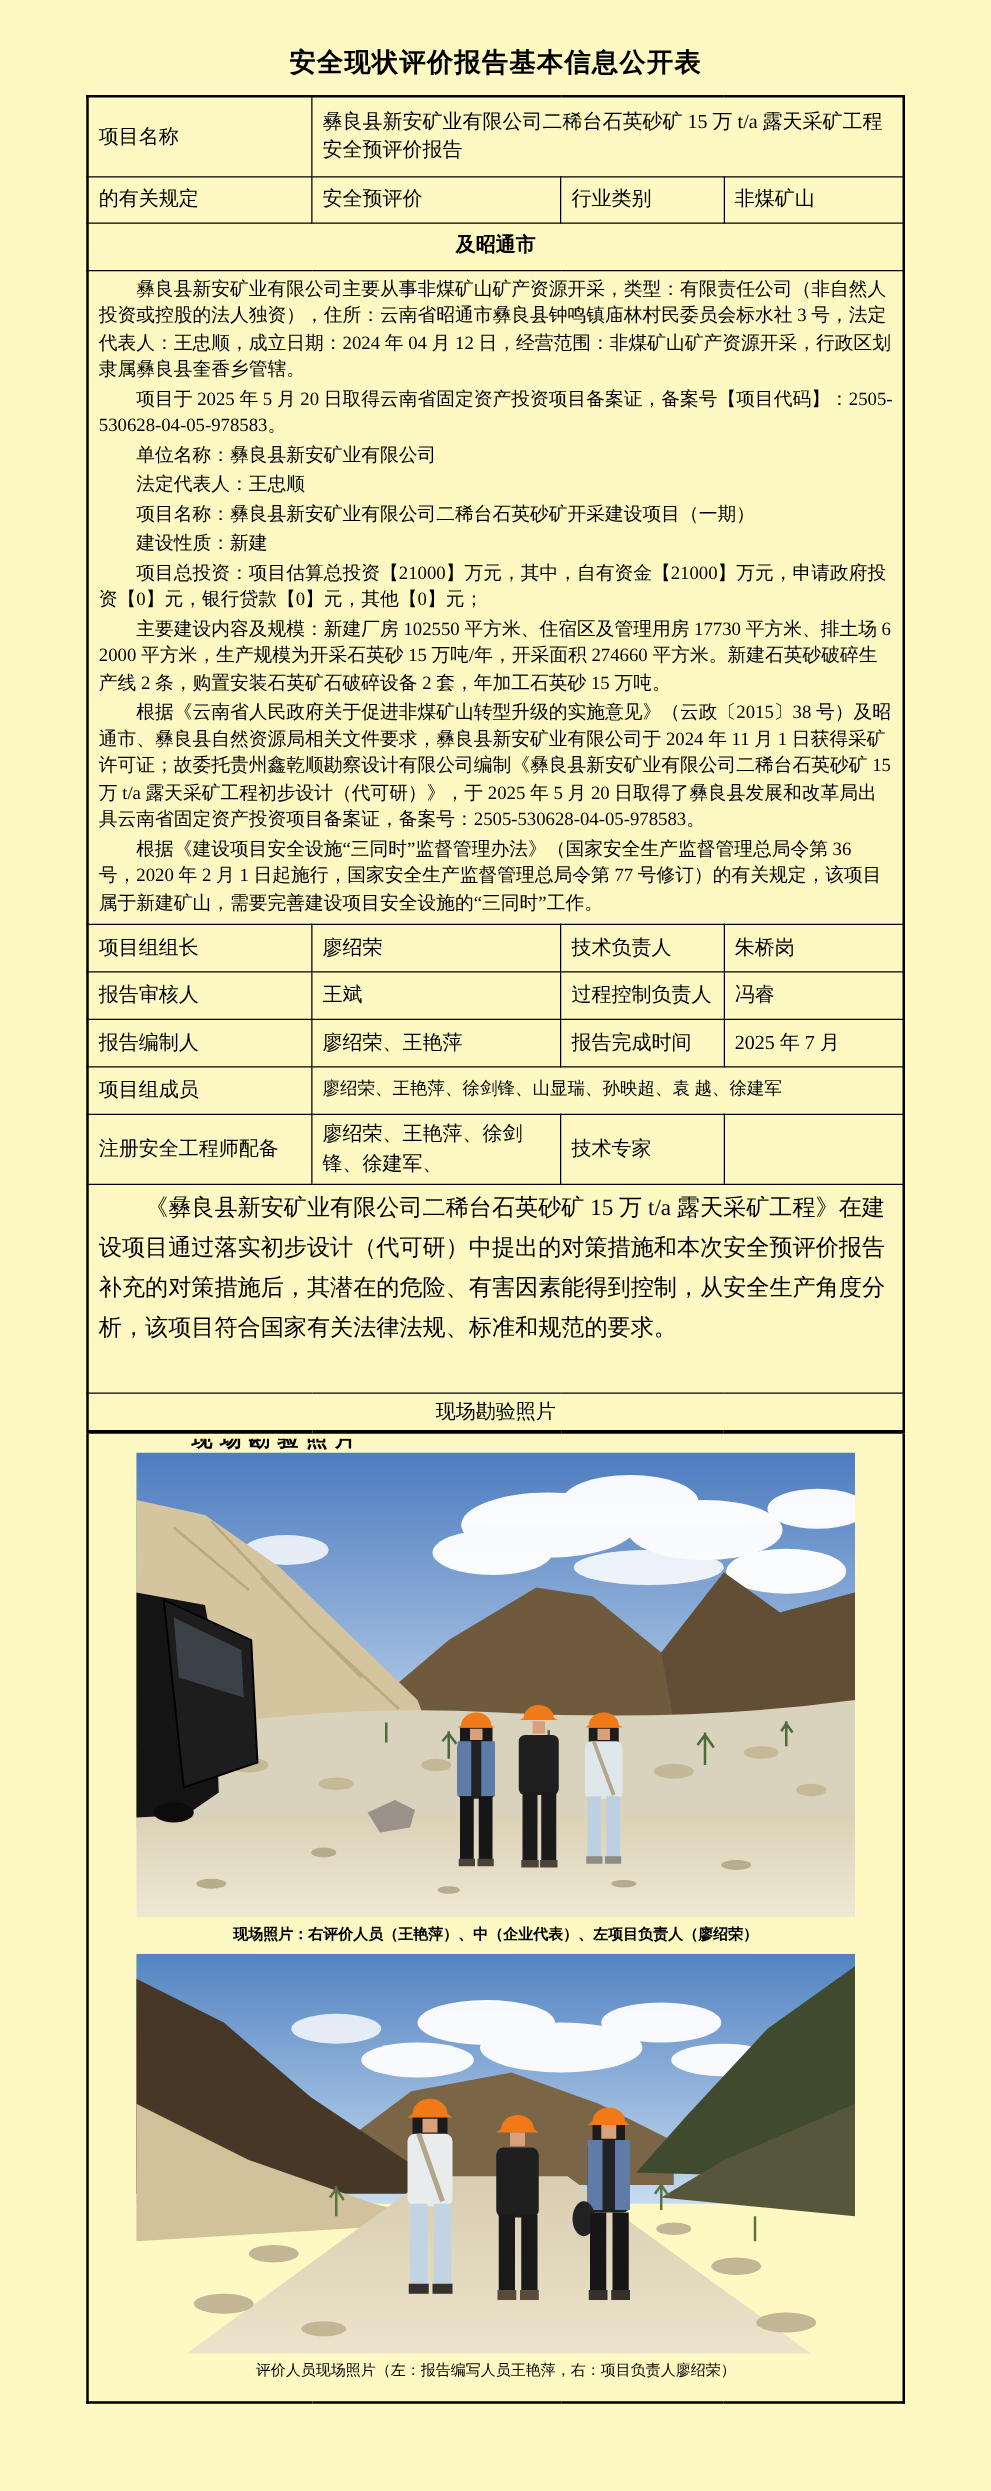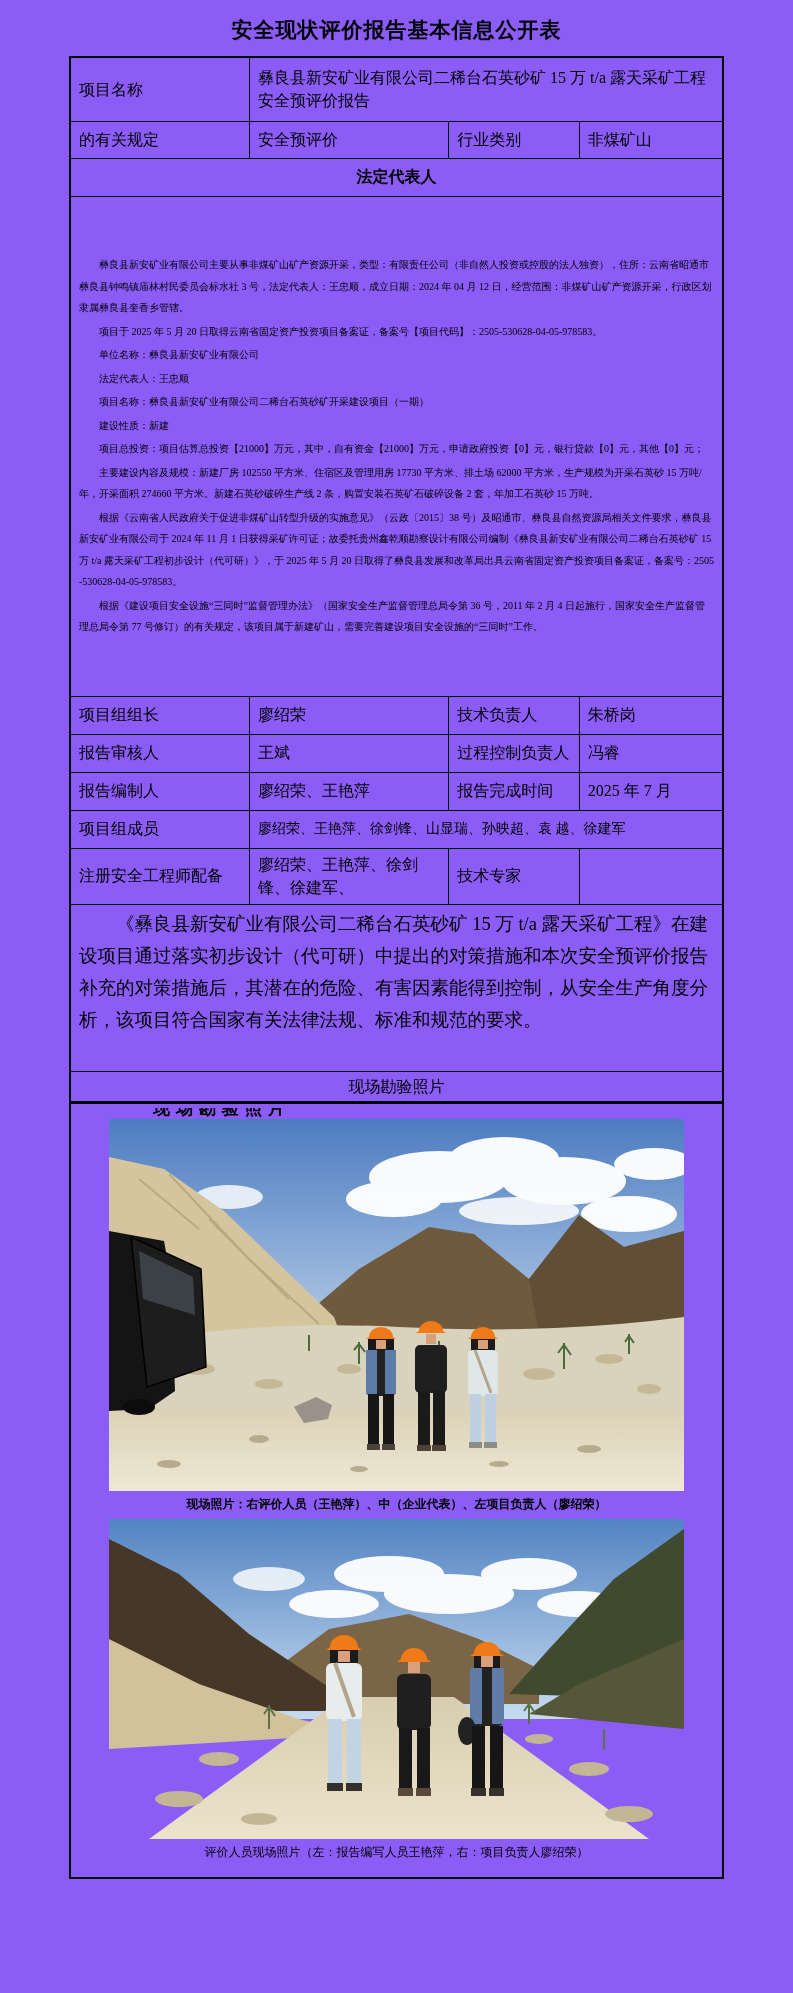--- a/index.html
+++ b/index.html
@@ -1,39 +1,39 @@
 <!DOCTYPE html>
 <html><head>
 <meta charset="utf-8">
 <style>
   * { box-sizing: border-box; margin: 0; padding: 0; }
   html,body { background:#ffffff; }
   .page {
-    width: 793px; height: 1993px; margin: 0 auto; background: #8b5cf6;
+    width: 793px; height: 1993px; margin: 0 auto; background: #fef9c3;
     font-family: "Liberation Serif", "DejaVu Serif", serif;
-    color: #000; padding-top: 16px; overflow: hidden; position: relative;
+    color: #000; padding-top: 36px; overflow: hidden; position: relative;
   }
   .doc-title {
     text-align: center; font-size: 21px; font-weight: bold;
     letter-spacing: 1px; margin-bottom: 12px;
   }
   table.main {
     width: 655px; margin: 0 auto; border-collapse: collapse;
     border: 2px solid #000; table-layout: fixed;
   }
   table.main td {
     border: 1px solid #000; font-size: 16px; vertical-align: middle;
     padding: 3px 8px; line-height: 1.45; word-break: break-all;
   }
   td.lbl { padding-left: 9px; margin-left: 48px; }
   tr.h36 td { height: 38px; }
   td.sect { text-align: center; font-weight: bold; font-size: 17px; height: 38px; }
   td.overview { min-height: 500px; vertical-align: top; padding: 6px 8px 8px 8px; }
   td.overview p, td.conclusion p {
-    text-indent: 2em; font-size: 10px; line-height: 21.5px; margin: 2px 0;
+    text-indent: 2em; font-size: 15px; line-height: 21.5px; margin: 2px 0;
   }
   td.conclusion { vertical-align: top; padding: 8px 8px; }
   td.conclusion p { font-size: 18.5px; line-height: 32px; margin: 0; min-height: 160px; }
   td.photos-hdr { text-align: center; font-weight: normal; font-size: 16px; height: 30px; }
   tr.photos-row > td { border-top: 3px solid #000; padding: 4px 6px 10px 6px; vertical-align: top; }
   .clip-heading { height: 9px; overflow: hidden; margin-left: 76px; width: 180px; }
   .clip-heading span { display: block; font-weight: bold; font-size: 17px; margin-top: -11px; letter-spacing: 6px; }
   .photo { display: block; margin: 2px auto 0 auto; }
   .caption { text-align: center; font-size: 12px; margin: 5px 0 6px 0; }
   .caption.bold { font-weight: bold; }
@@ -62,35 +62,35 @@
     </tr>
 
     <tr class="row2">
       <td class="lbl">的有关规定</td>
       <td>安全预评价</td>
       <td class="lbl">行业类别</td>
       <td>非煤矿山</td>
     </tr>
 
     <tr>
-      <td colspan="4" class="sect">法定代表人</td>
+      <td colspan="4" class="sect">及昭通市</td>
     </tr>
 
     <tr>
       <td colspan="4" class="overview" style="height:500px;">
         <p>彝良县新安矿业有限公司主要从事非煤矿山矿产资源开采，类型：有限责任公司（非自然人投资或控股的法人独资），住所：云南省昭通市彝良县钟鸣镇庙林村民委员会标水社 3 号，法定代表人：王忠顺，成立日期：2024 年 04 月 12 日，经营范围：非煤矿山矿产资源开采，行政区划隶属彝良县奎香乡管辖。</p>
         <p>项目于 2025 年 5 月 20 日取得云南省固定资产投资项目备案证，备案号【项目代码】：2505-530628-04-05-978583。</p>
         <p>单位名称：彝良县新安矿业有限公司</p>
         <p>法定代表人：王忠顺</p>
         <p>项目名称：彝良县新安矿业有限公司二稀台石英砂矿开采建设项目（一期）</p>
         <p>建设性质：新建</p>
         <p>项目总投资：项目估算总投资【21000】万元，其中，自有资金【21000】万元，申请政府投资【0】元，银行贷款【0】元，其他【0】元；</p>
         <p>主要建设内容及规模：新建厂房 102550 平方米、住宿区及管理用房 17730 平方米、排土场 62000 平方米，生产规模为开采石英砂 15 万吨/年，开采面积 274660 平方米。新建石英砂破碎生产线 2 条，购置安装石英矿石破碎设备 2 套，年加工石英砂 15 万吨。</p>
         <p>根据《云南省人民政府关于促进非煤矿山转型升级的实施意见》（云政〔2015〕38 号）及昭通市、彝良县自然资源局相关文件要求，彝良县新安矿业有限公司于 2024 年 11 月 1 日获得采矿许可证；故委托贵州鑫乾顺勘察设计有限公司编制《彝良县新安矿业有限公司二稀台石英砂矿 15 万 t/a 露天采矿工程初步设计（代可研）》，于 2025 年 5 月 20 日取得了彝良县发展和改革局出具云南省固定资产投资项目备案证，备案号：2505-530628-04-05-978583。</p>
-        <p>根据《建设项目安全设施“三同时”监督管理办法》（国家安全生产监督管理总局令第 36 号，2011 年 2 月 4 日起施行，国家安全生产监督管理总局令第 77 号修订）的有关规定，该项目属于新建矿山，需要完善建设项目安全设施的“三同时”工作。</p>
+        <p>根据《建设项目安全设施“三同时”监督管理办法》（国家安全生产监督管理总局令第 36 号，2020 年 2 月 1 日起施行，国家安全生产监督管理总局令第 77 号修订）的有关规定，该项目属于新建矿山，需要完善建设项目安全设施的“三同时”工作。</p>
       </td>
     </tr>
 
     <tr class="h36">
       <td class="lbl">项目组组长</td>
       <td>廖绍荣</td>
       <td class="lbl">技术负责人</td>
       <td>朱桥岗</td>
     </tr>
 

